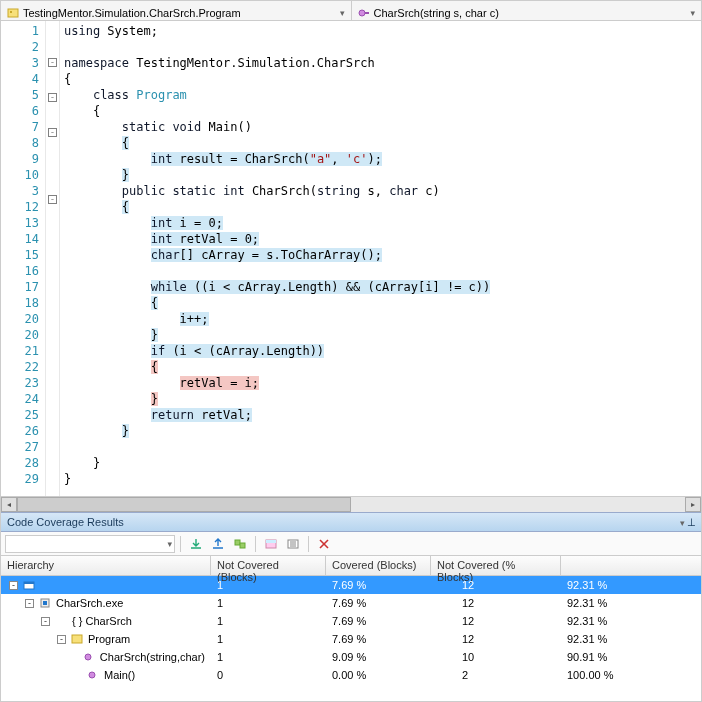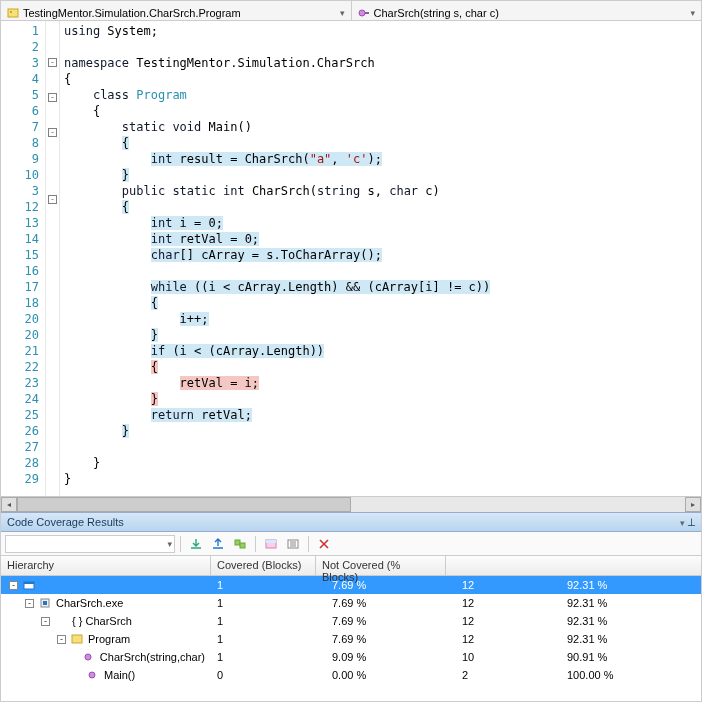--- a/index.html
+++ b/index.html
@@ -213,20 +213,21 @@
   <div class="tb-btn">
       <svg width="14" height="14">
         <line x1="3" y1="3" x2="11" y2="11" stroke="#c33" stroke-width="1.6"></line>
         <line x1="11" y1="3" x2="3" y2="11" stroke="#c33" stroke-width="1.6"></line>
       </svg>
     </div>
 </div>
 
 <div class="grid-head">
   <div class="gh col-h">Hierarchy</div>
+  <div class="gh col-a">Not Covered (Blocks)</div>
   <div class="gh col-c">Covered (Blocks)</div>
   <div class="gh col-b">Not Covered (% Blocks)</div>
 </div>
 
 <div class="grid-body" id="gridbody">
     <div class="grow sel">
       <div class="gc col-h">
         <span class="tree-indent" style="width: 0px;"></span>
         <span class="exp">-</span>
         <span class="node-icon">

